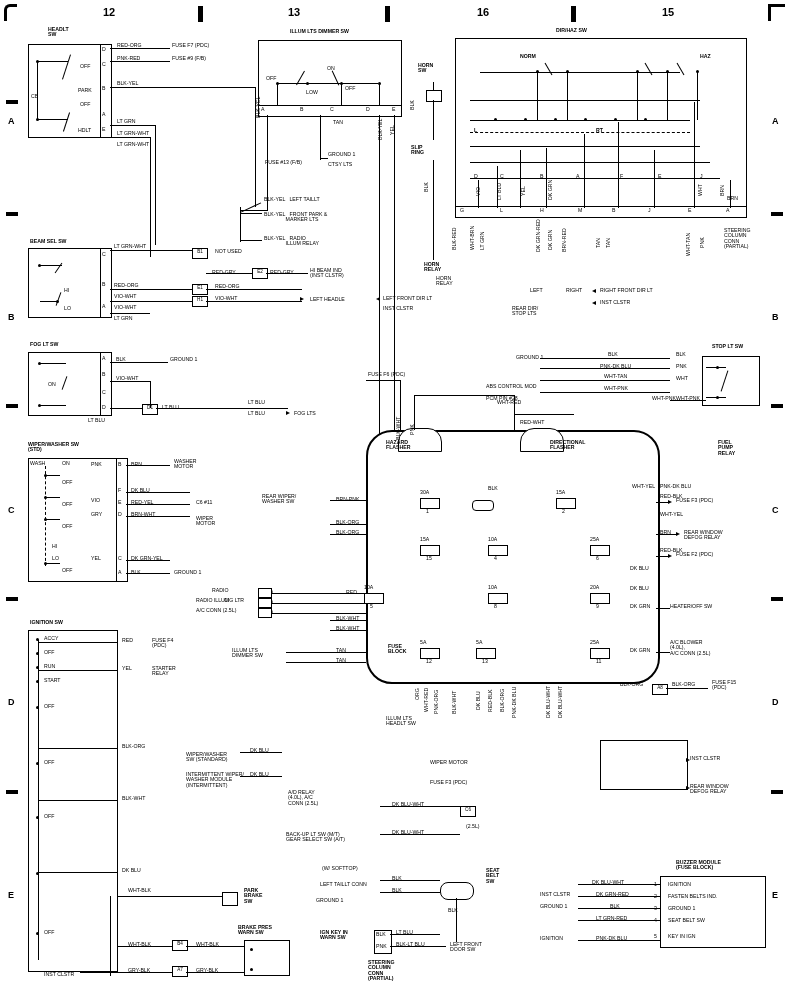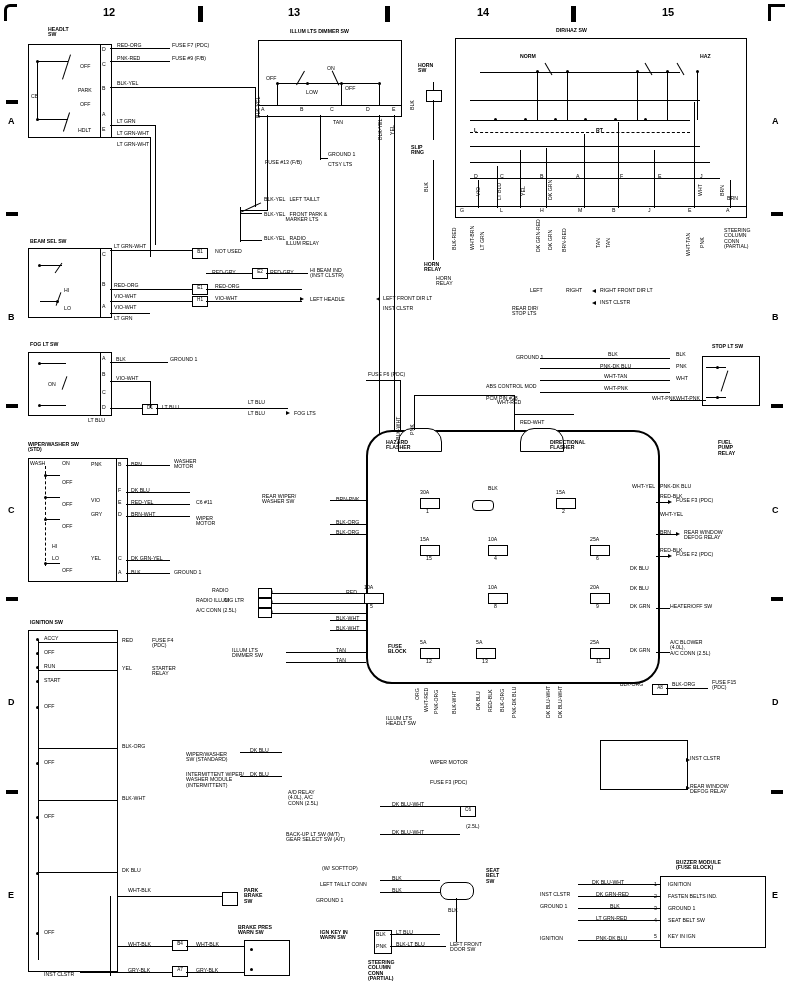--- a/index.html
+++ b/index.html
@@ -31,21 +31,21 @@
 </head>
 <body>
 
 <div id="sheet">
 
   <div class="cornerJ" style="left:4px;top:4px;transform:scaleY(-1);"></div>
   <div class="cornerL" style="right:4px;top:4px;transform:scaleY(-1) scaleX(1);"></div>
 
   <div class="colnum" style="left:103px;top:6px;">12</div>
   <div class="colnum" style="left:288px;top:6px;">13</div>
-  <div class="colnum" style="left:477px;top:6px;">14</div>
+  <div class="colnum" style="left:477px;top:6px;">16</div>
   <div class="colnum" style="left:662px;top:6px;">15</div>
 
   <div class="vbar" style="left:198px;top:6px;width:5px;height:16px;"></div>
   <div class="vbar" style="left:385px;top:6px;width:5px;height:16px;"></div>
   <div class="vbar" style="left:571px;top:6px;width:5px;height:16px;"></div>
 
   <div class="rowltr" style="left:8px;top:116px;">A</div>
   <div class="rowltr" style="left:8px;top:312px;">B</div>
   <div class="rowltr" style="left:8px;top:505px;">C</div>
   <div class="rowltr" style="left:8px;top:697px;">D</div>

